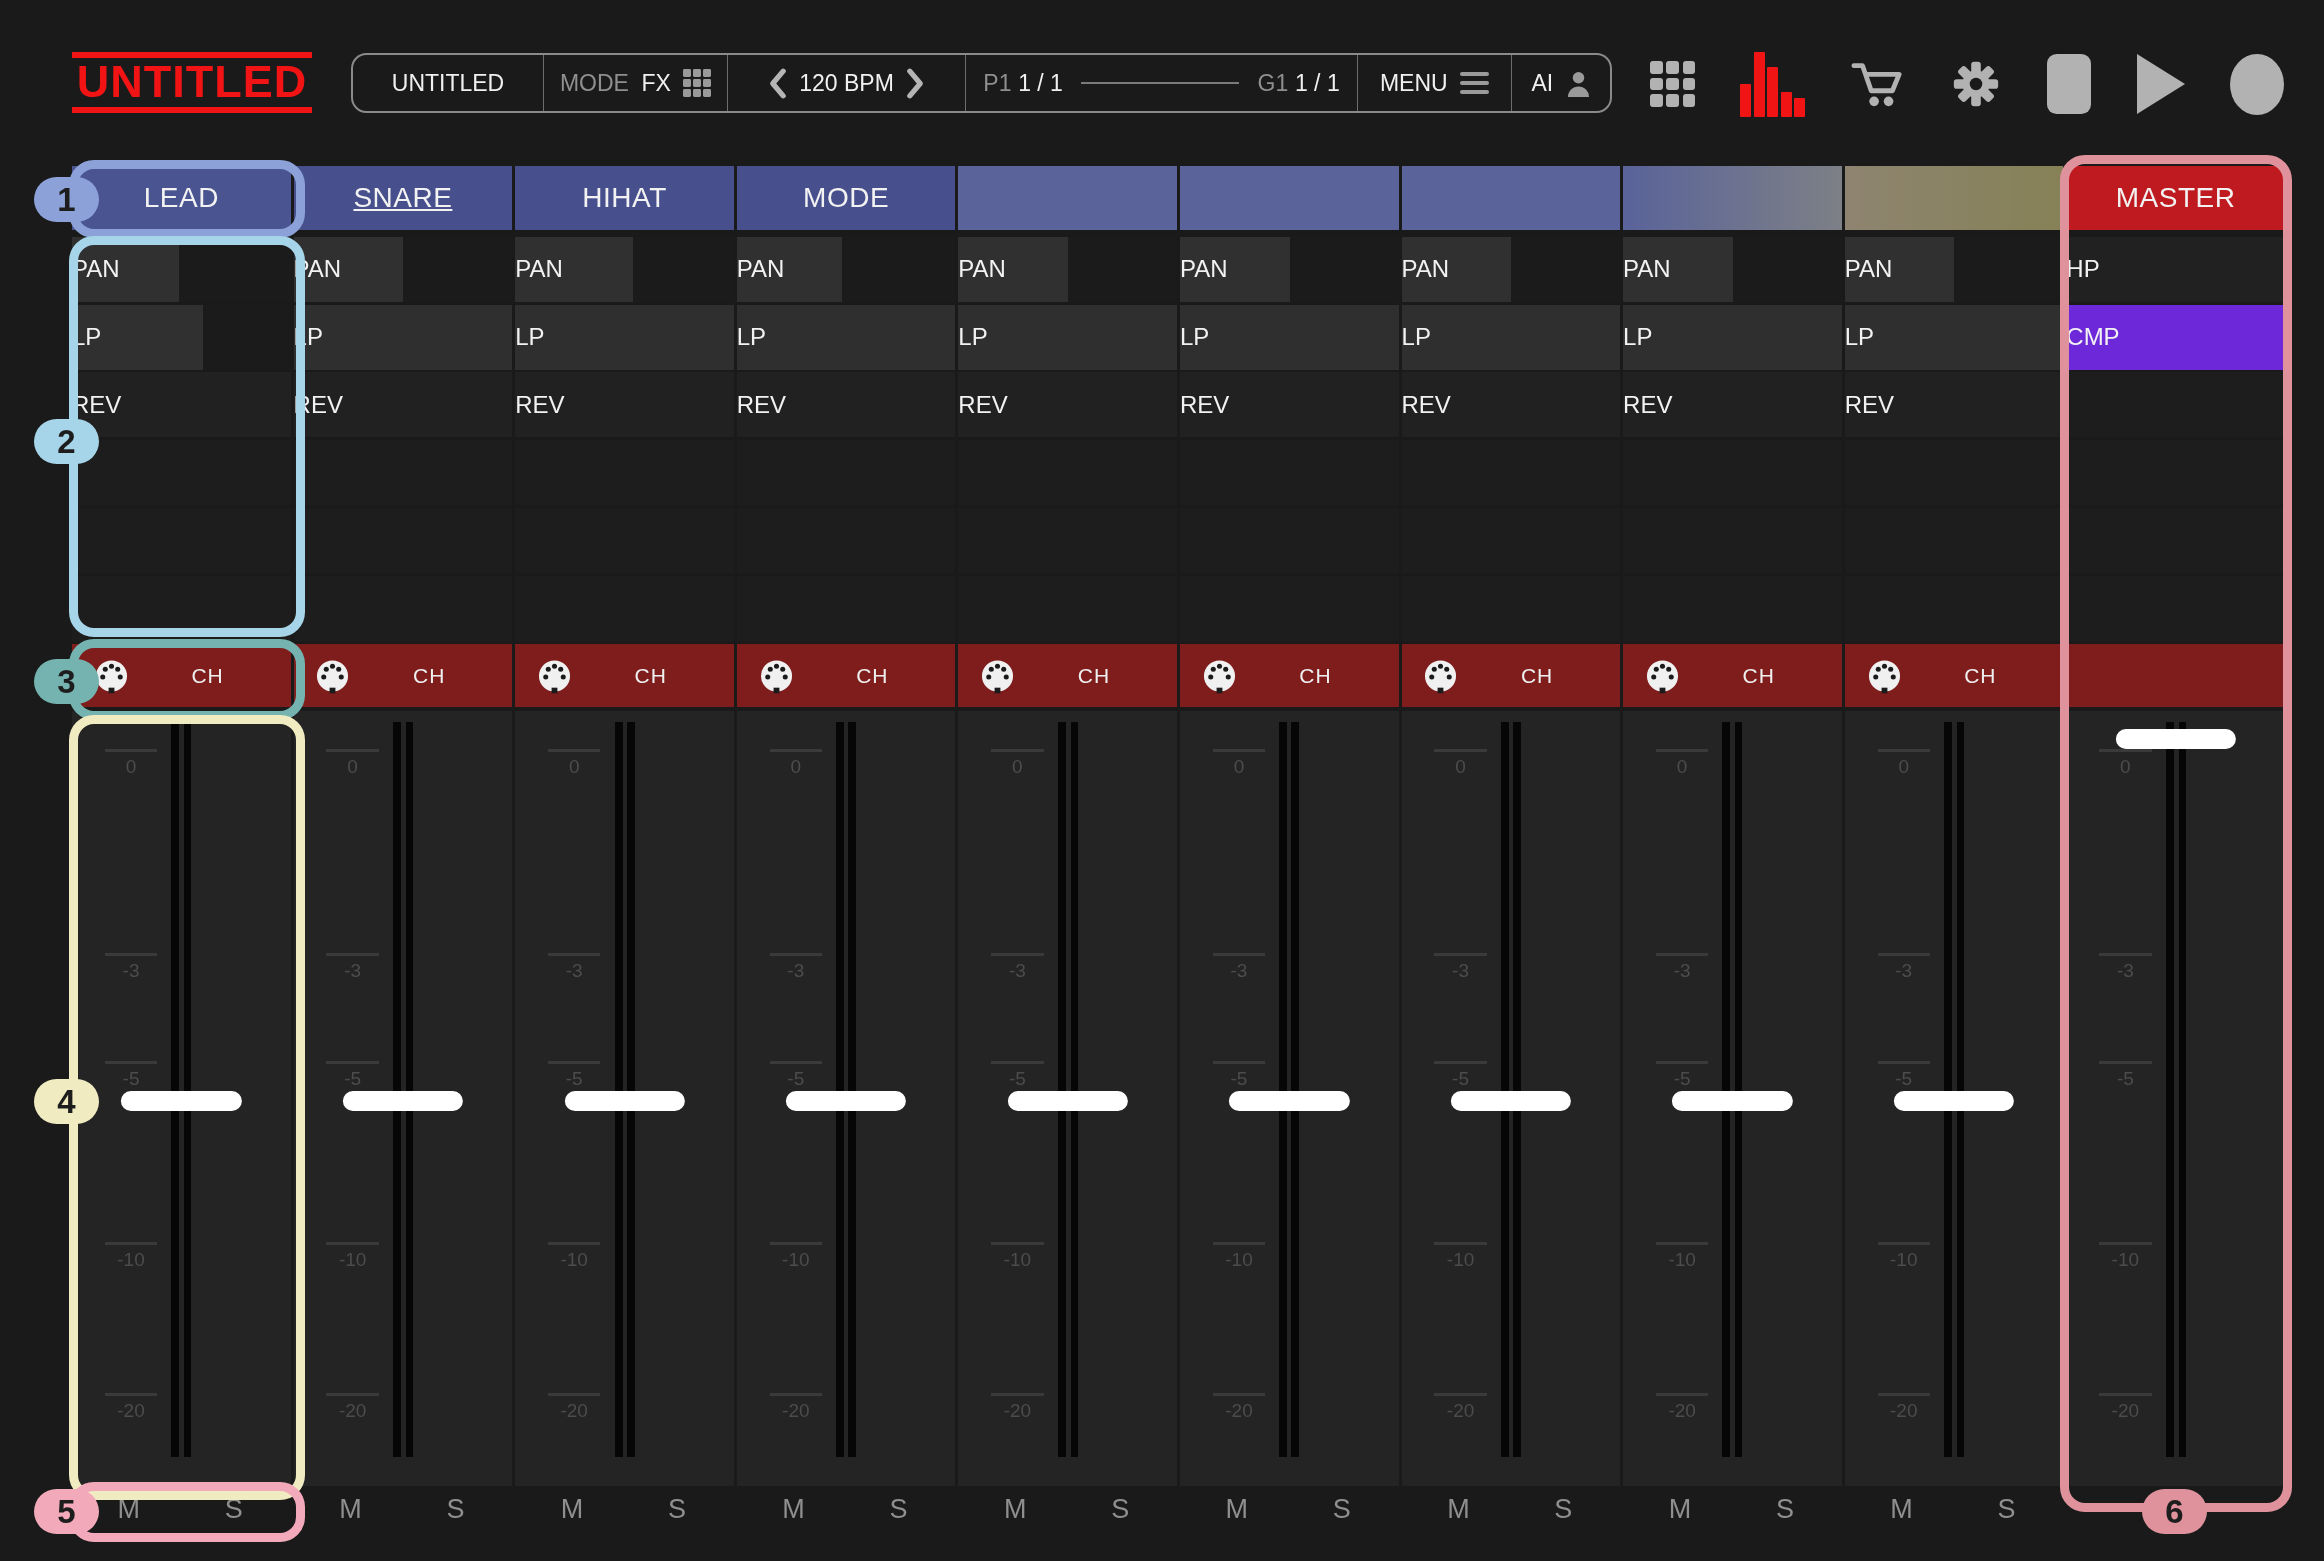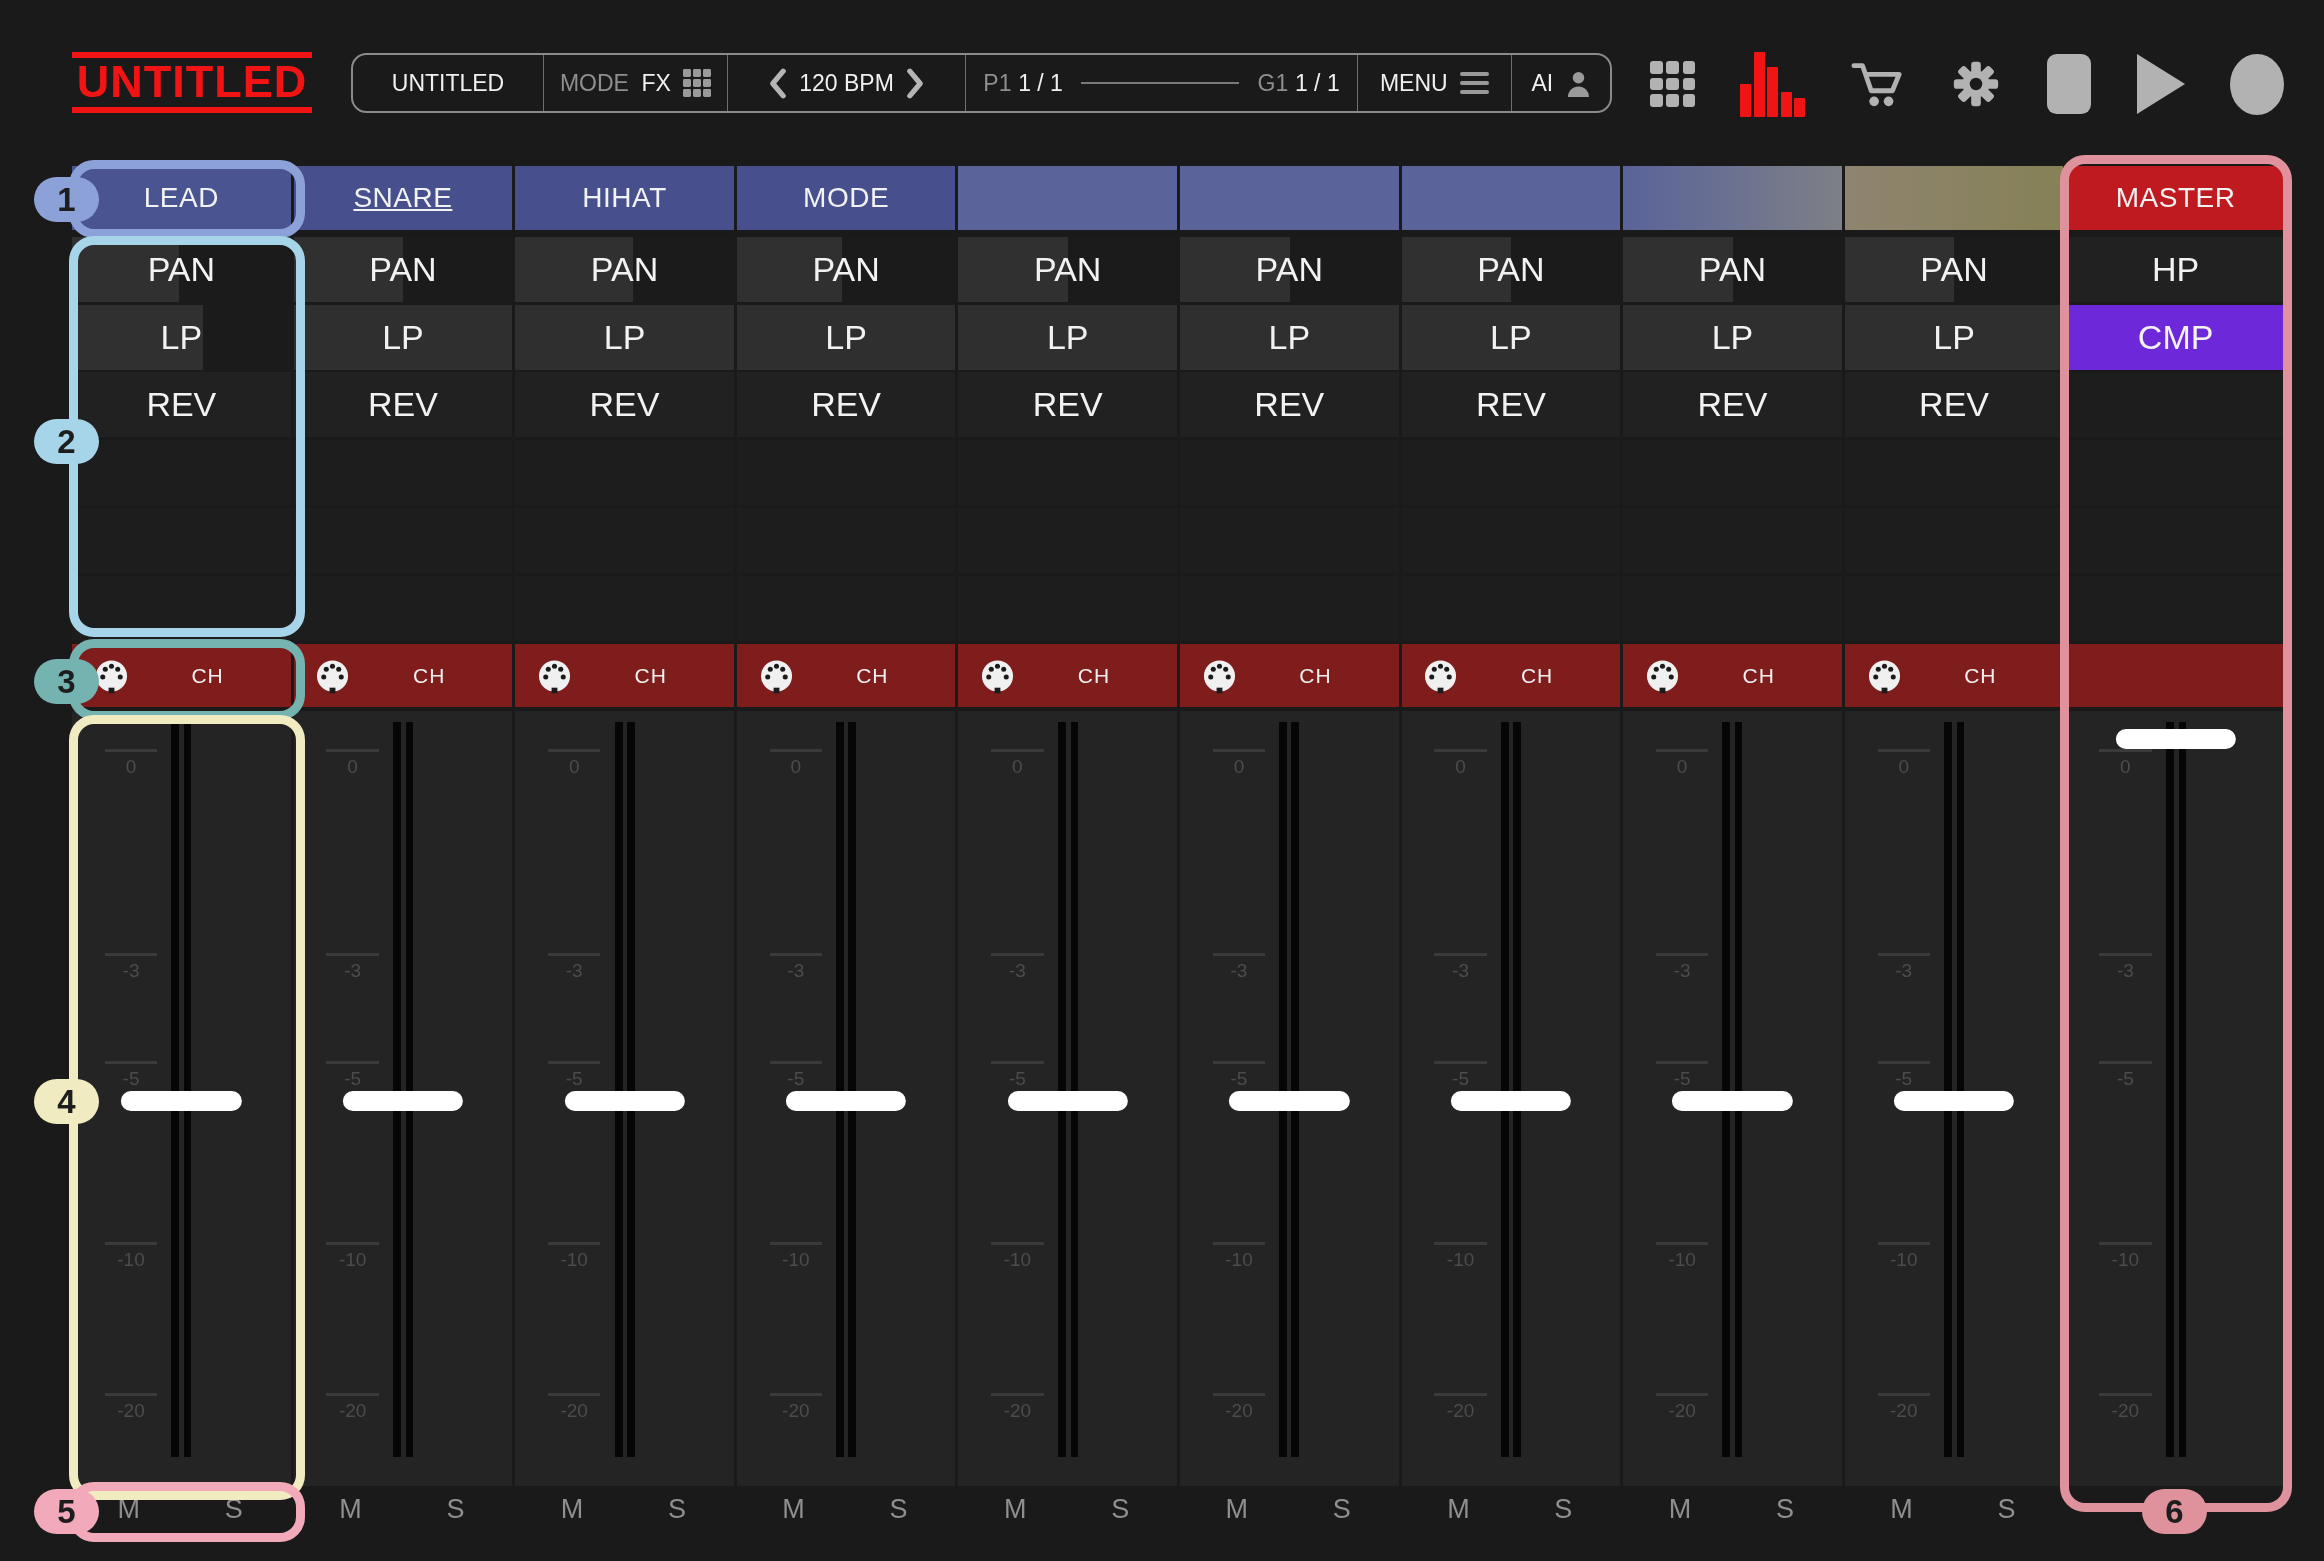--- a/index.html
+++ b/index.html
@@ -36,22 +36,22 @@
   .stopbtn{width:44px;height:60px;border-radius:9.6px;background:#b2b2b2;}
   .playbtn{width:0;height:0;border-left:48px solid #b2b2b2;
            border-top:30px solid transparent;border-bottom:30px solid transparent;}
   .recbtn{width:54px;height:61px;border-radius:50%;background:#b2b2b2;}
   
   .mixer{position:absolute;left:72px;top:166px;width:2213px;
          display:grid;grid-template-columns:repeat(10,1fr);column-gap:2.9px;}
   .col{display:flex;flex-direction:column;min-width:0;}
   .hdr{height:64px;margin-bottom:6.7px;display:flex;align-items:center;justify-content:center;
        font-size:28px;color:#f2f2f2;letter-spacing:0.5px;}
-  .fx{height:65px;margin-bottom:2.9px;display:flex;align-items:center;justify-content:center;
-      font-size:34px;color:#f2f2f2;background:#1d1d1d;}
+  .fx{height:65px;margin-bottom:2.9px;display:flex;align-items:center;justify-content:flex-start;
+      font-size:24px;color:#f2f2f2;background:#1d1d1d;}
   .chrow{height:63px;margin-bottom:3.8px;background:#7f1d1d;position:relative;}
   .chrow svg{position:absolute;left:10%;top:50%;transform:translateY(-50%);}
   .chlabel{position:absolute;left:62%;top:50%;transform:translate(-50%,-50%);
            font-size:21px;color:#efefef;letter-spacing:1px;}
   .fader{height:775px;background:#242424;position:relative;}
   .track{position:absolute;left:50%;transform:translateX(-50%);top:11.5px;bottom:29px;width:20px;
          background:linear-gradient(90deg,#060606 0 7.7px,transparent 7.7px 12.5px,#060606 12.5px 20px);}
   .mark{position:absolute;left:15%;width:24%;text-align:center;
         color:#4c4c4c;font-size:19px;line-height:21px;}
   .mark .tick{height:2.9px;background:#3a3a3a;margin-bottom:3.8px;}

